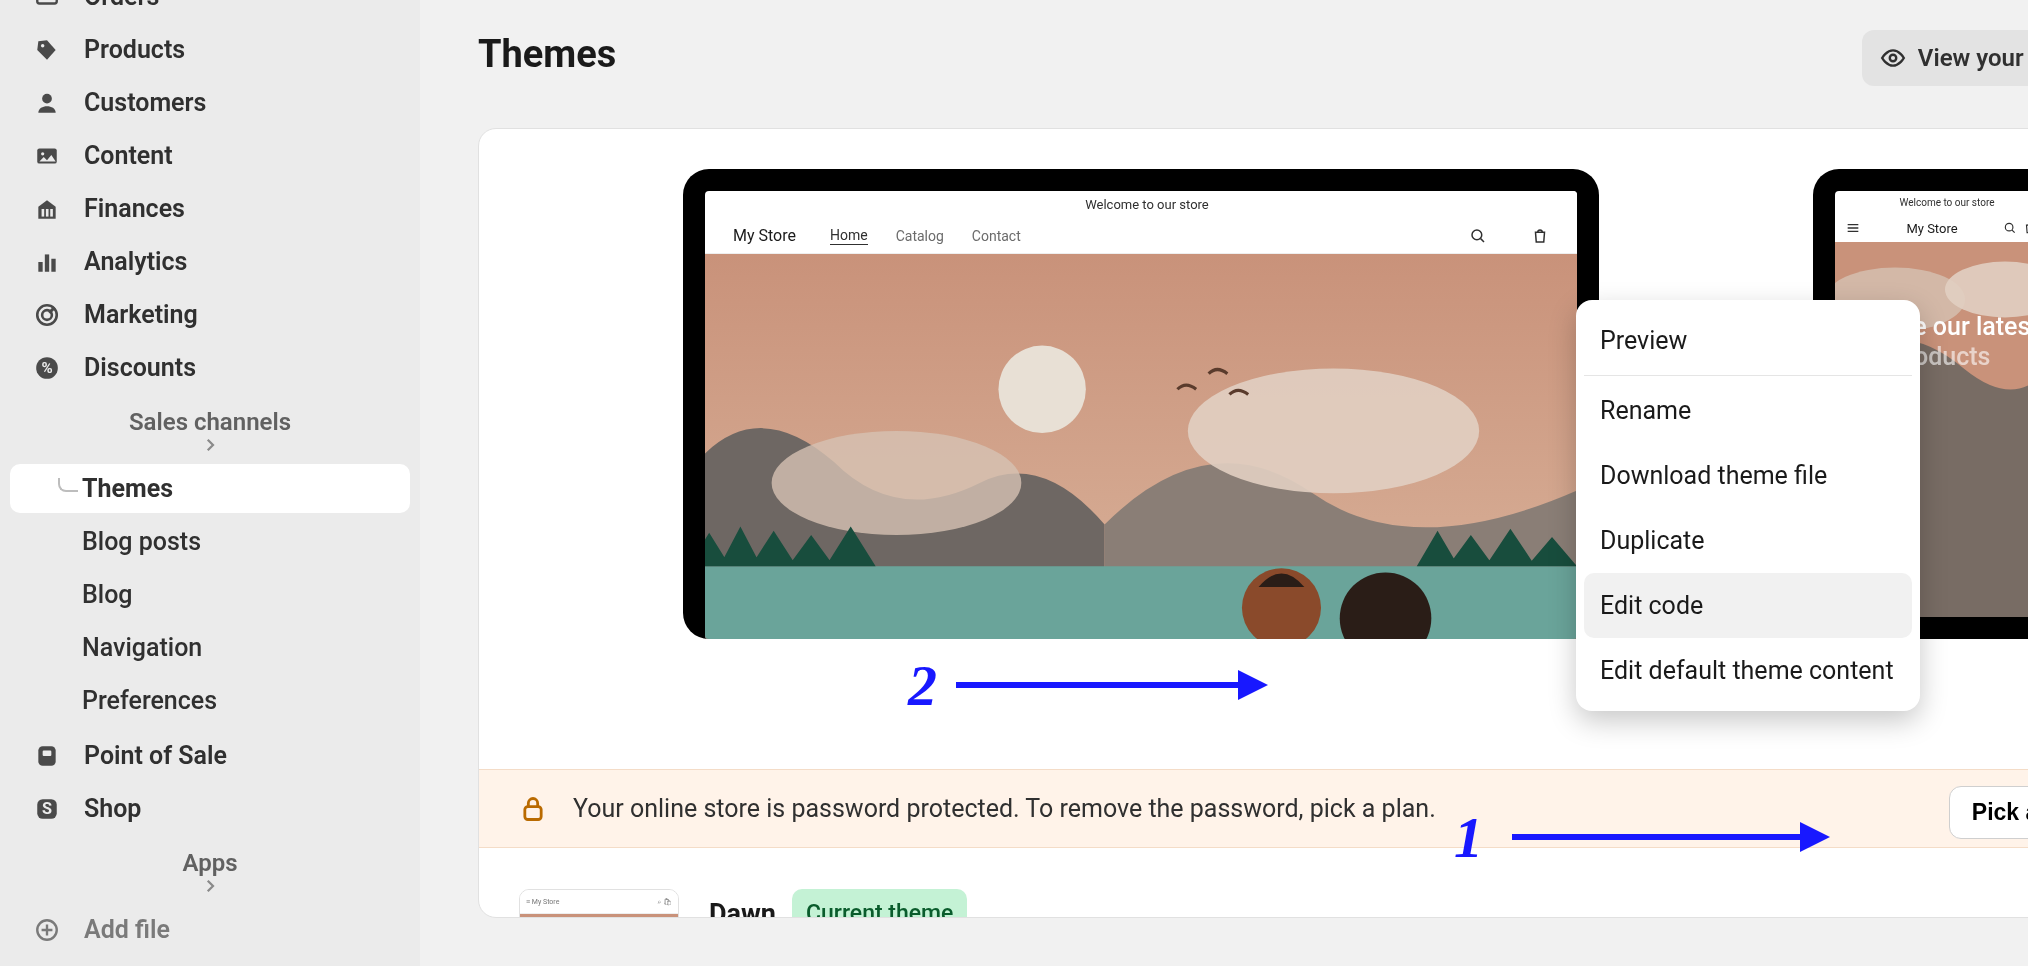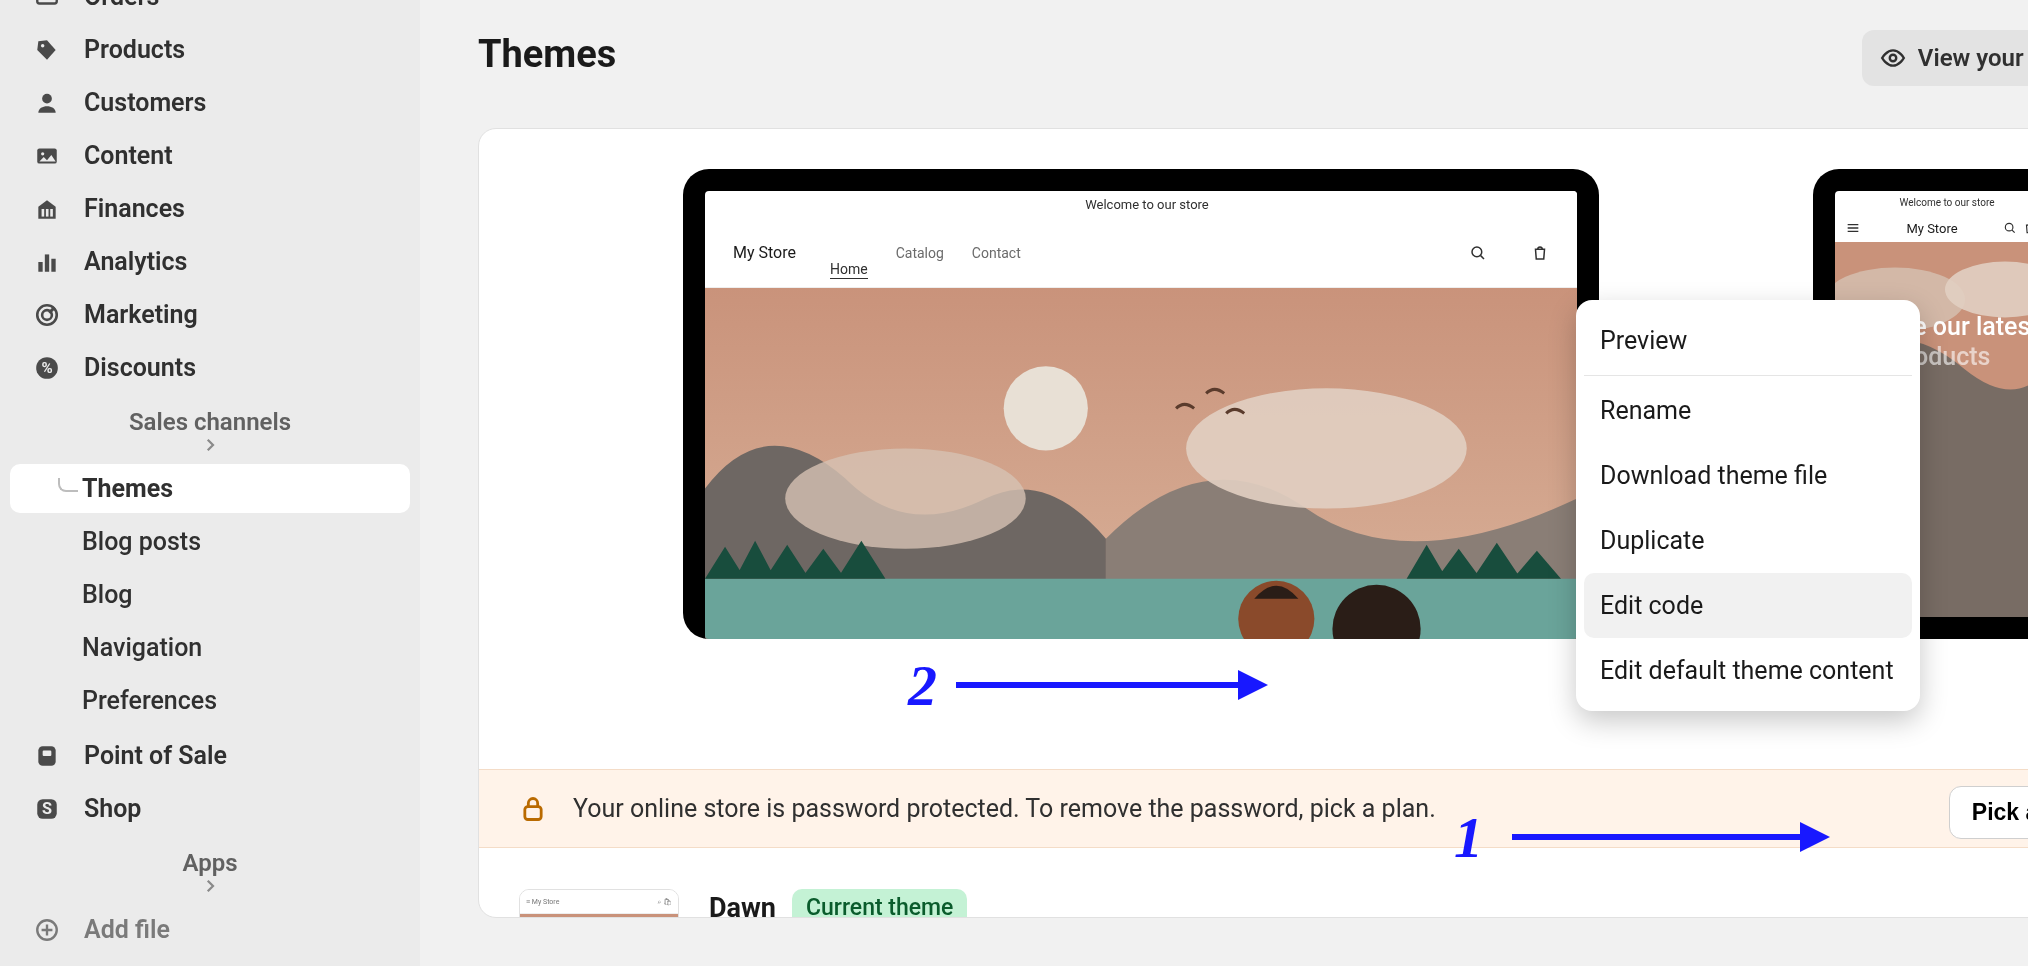--- a/index.html
+++ b/index.html
@@ -29,40 +29,40 @@
   .card { position:relative; margin-top:52px; background:#fff; border:1px solid #e1e1e1; border-radius:18px; overflow:hidden; height:790px; width:1590px; }
 
   
   .previews { position:relative; height:500px; }
   .desk { position:absolute; top:40px; left:204px; width:916px; height:470px; background:#000; border-radius:26px; padding:22px 22px 0 22px; }
   .desk-screen { width:100%; height:100%; background:#fff; border-radius:4px; overflow:hidden; display:flex; flex-direction:column; }
   .announce { text-align:center; font-size:13px; padding:6px 0; color:#303030; background:#fff;margin-left:12px; }
   .store-bar { display:flex; align-items:center; padding:8px 28px; gap:28px; font-size:15px; border-bottom:1px solid #eee; }
   .store-bar .brand { font-size:16px; font-weight:400; margin-right:6px; }
   .store-bar .lnk { font-size:14px; color:#6b6b6b; }
-  .store-bar .lnk.home { color:#303030; border-bottom:1px solid #303030; padding-bottom:1px;margin-top:35px;}
+  .store-bar .lnk.home { color:#303030; border-bottom:1px solid #303030; padding-bottom:1px;}
   .store-bar .grow { flex:1; }
   .hero { flex:1; position:relative; overflow:hidden; }
 
   .mob { position:absolute; top:40px; right:-2px; width:256px; height:470px; background:#000; border-radius:26px; padding:22px; }
   .mob-screen { width:100%; height:100%; background:#fff; border-radius:4px; overflow:hidden; display:flex; flex-direction:column; }
   .mob-bar { display:flex; align-items:center; justify-content:space-between; padding:6px 10px; font-size:13px; }
   .mob-hero { flex:1; position:relative; overflow:hidden; }
   .mob-hero-text { position:absolute; top:70px; left:0; right:0; text-align:center; color:#fff; font-size:25px; font-weight:500; line-height:1.2; padding:0 6px;}
 
   .pw-banner { position:absolute; top:640px; left:0; right:0; background:#fff3e9; border-top:1px solid #f4dcc7; border-bottom:1px solid #f4dcc7; padding:24px 40px; display:flex; align-items:center; gap:26px; font-size:25px; color:#303030; }
   .pick-plan { position:absolute; right:-48px; top:16px; background:#fff; border:1px solid #cfcfcf; border-radius:12px; padding:12px 22px; font-size:23px; font-weight:650; cursor:pointer; }
 
   .theme-row { position:absolute; top:760px; left:40px; right:20px; display:flex; align-items:flex-start; gap:30px; }
   .thumb { width:160px; height:130px; border:1px solid #e1e1e1; border-radius:10px; background:#fff; overflow:hidden; position:relative; }
   .thumb-top{height:24px;background:#fff;border-bottom:1px solid #eee;font-size:7px;display:flex;align-items:center;justify-content:space-between;padding:0 6px;color:#777;}
   .thumb-hero{height:60px;}
   .theme-meta .line1 { display:flex; align-items:center; gap:16px; margin-bottom:10px; }
   .theme-name { font-size:27px; font-weight:750; }
-  .badge { background:#c4f2d5; color:#0a5c2c; border-radius:10px; padding:5px 14px; font-size:23px; font-weight:500;}
+  .badge { background:#c4f2d5; color:#0a5c2c; border-radius:10px; padding:11px 14px; font-size:23px; font-weight:500;}
 
   
   .menu { position:absolute; top:300px; left:1156px; width:344px; background:#fff; border-radius:16px; box-shadow:0 10px 28px rgba(0,0,0,0.22); z-index:50; padding:8px; }
   .menu-item { padding:18px 16px; font-size:25px; border-radius:10px; cursor:pointer; }
   .menu-item.hover { background:#f1f1f1; }
   .menu-sep { height:1px; background:#e5e5e5; margin:2px 0; }
 
   
   .arrow { position:absolute; color:#1818ff; font-family:"Times New Roman",serif; font-weight:700; z-index:200;}
   .arrow .num { font-size:58px; font-style:italic; }

